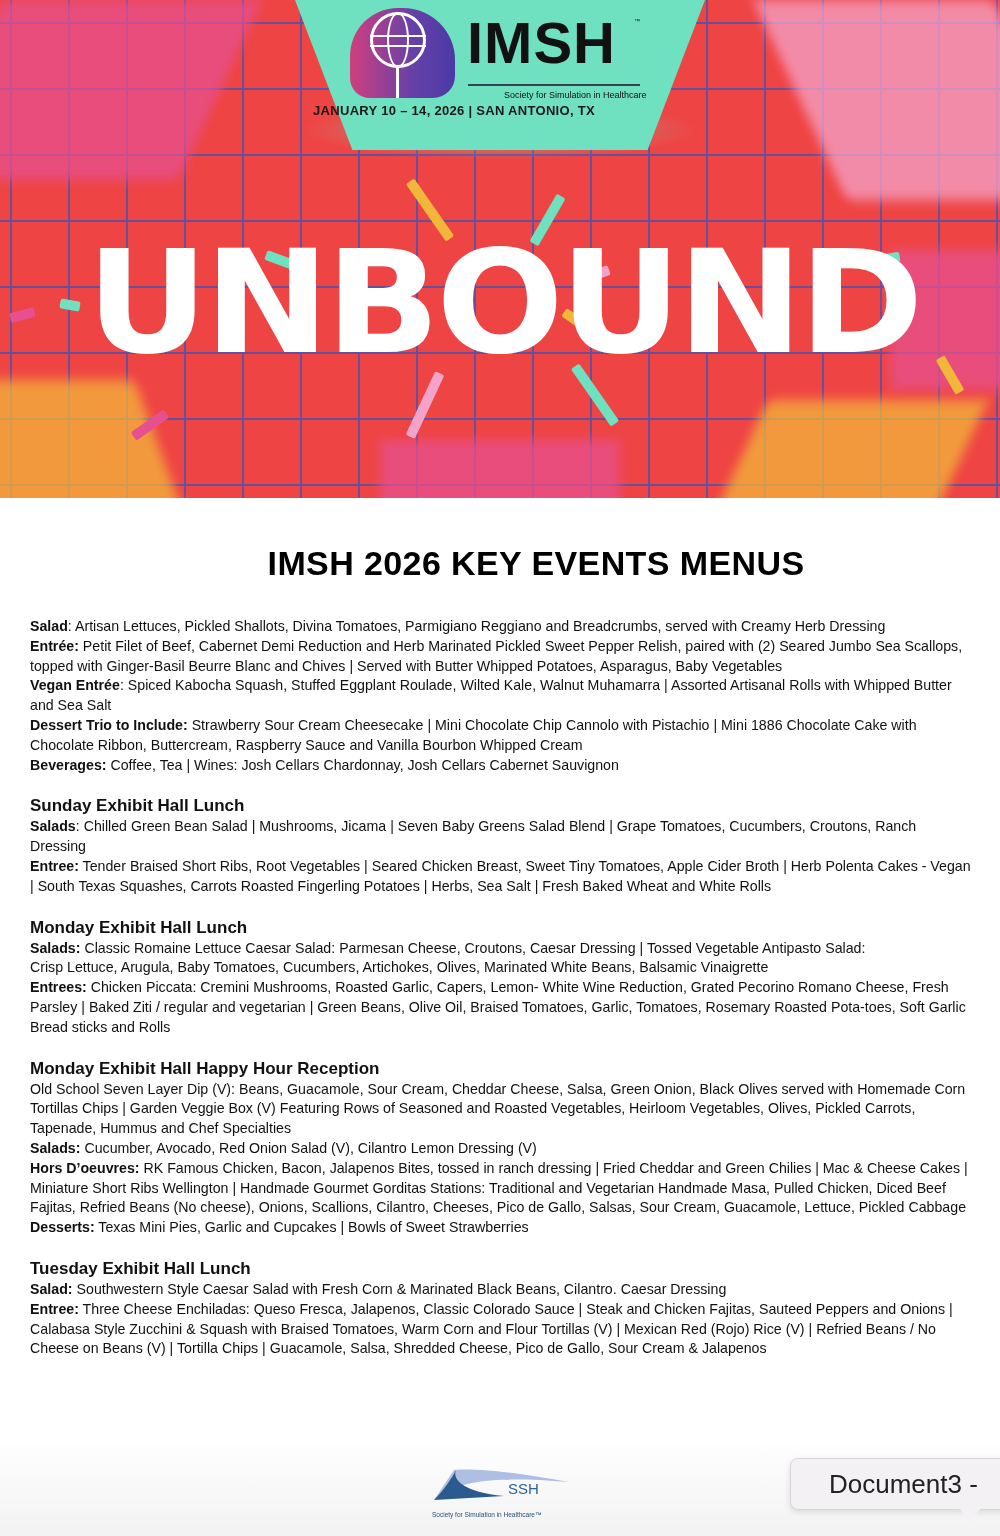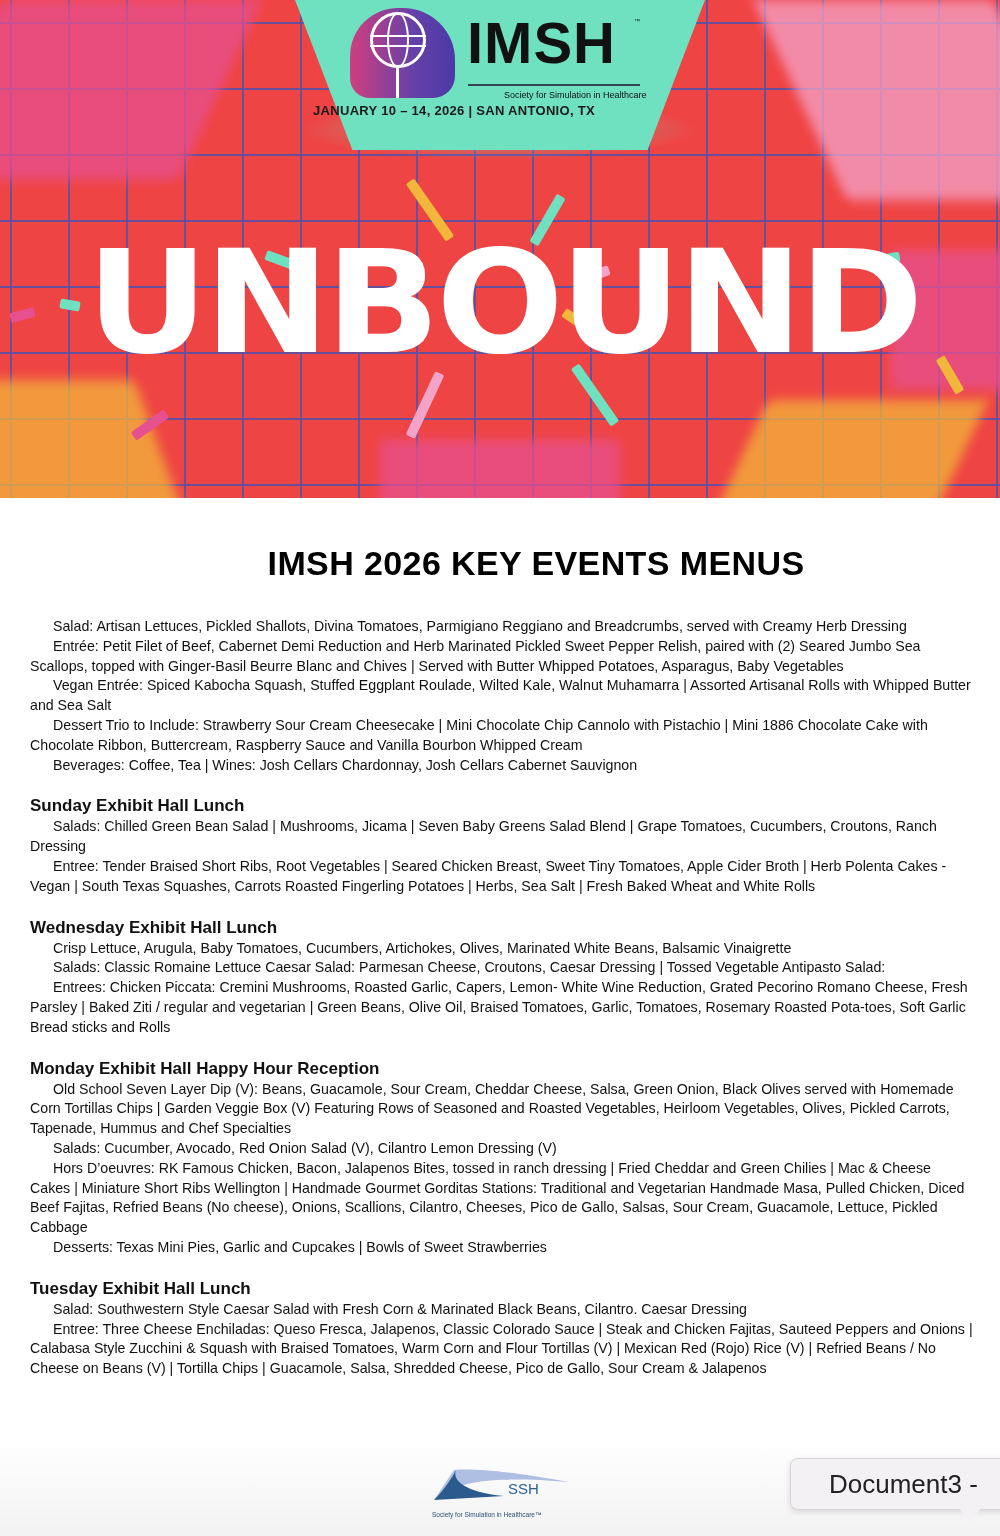--- a/index.html
+++ b/index.html
@@ -23,21 +23,21 @@
   .logo-rule { position:absolute; left:118px; top:76px; width:172px; height:2px; background:#345; }
   .logo-sub { position:absolute; left:118px; top:82px; font-size:9px; color:#111; white-space:nowrap;margin-left:36px; }
   .dates { position:absolute; left:0; width:908px; top:103px; text-align:center; font-weight:700; font-size:13px; color:#1a1a1a; letter-spacing:0.3px; }
   .unbound { position:absolute; left:58px; top:228px; width:890px; font-weight:900; font-family:"DejaVu Sans", sans-serif; font-size:150px; line-height:150px; color:#fff; letter-spacing:-4px; text-align:center; transform:scaleY(0.95); }
   .conf { position:absolute; height:10px; border-radius:2px; }
   .title { position:absolute; left:0; top:540px; width:1000px; text-align:center; font-weight:700; font-size:34px; line-height:46px; letter-spacing:0.4px;padding-left:36px; }
   .content { position:absolute; left:30px; top:617px; width:945px; font-family:"Liberation Sans", sans-serif; font-size:14.2px; line-height:19.8px; color:#111; }
   .section { margin:0 0 20px 0; }
   .section h2 { margin:0; font-size:17px; line-height:22px; font-weight:700; }
   .line { margin:0; }
-  .line b { font-weight:400;margin-left:23px; }
+  .line b { font-weight:700; }
   .footer-logo { position:absolute; left:426px; top:1462px; width:150px; height:66px; }
   .ssh-swoosh { position:absolute; left:8px; top:4px; width:135px; height:36px; }
   .ssh-text { position:absolute; left:82px; top:18px; font-size:15px; color:#2a6496; font-weight:400; }
   .ssh-sub { position:absolute; left:6px; top:49px; font-size:6.5px; color:#2a4f7a; white-space:nowrap; }
   .tooltip { position:absolute; left:790px; top:1458px; width:240px; height:50px; background:#f4f1f4; border:1px solid #d8d4d8; border-radius:8px; box-shadow:0 2px 6px rgba(0,0,0,0.12); }
   .tooltip span { position:absolute; left:38px; top:10px; font-size:26px; line-height:30px; color:#222; white-space:nowrap; }
   .tooltip-tail { position:absolute; left:958px; top:1507px; width:0; height:0; border-left:12px solid transparent; border-right:12px solid transparent; border-top:14px solid #f4f1f4; }
   .bottom-fade { position:absolute; left:0; top:1440px; width:1000px; height:96px; background:linear-gradient(#ffffff,#f2f2f2); }
 </style>
 </head>
@@ -92,23 +92,23 @@
     <p class="line"><b>Beverages:</b><span> </span><span>Coffee, Tea | Wines: Josh Cellars Chardonnay, Josh Cellars Cabernet Sauvignon</span></p>
   </div>
 
   <div class="section">
     <h2>Sunday Exhibit Hall Lunch</h2>
     <p class="line"><b>Salads</b><span>: </span><span>Chilled Green Bean Salad | Mushrooms, Jicama | Seven Baby Greens Salad Blend | Grape Tomatoes, Cucumbers, Croutons, Ranch Dressing</span></p>
     <p class="line"><b>Entree:</b><span> </span><span>Tender Braised Short Ribs, Root Vegetables | Seared Chicken Breast, Sweet Tiny Tomatoes, Apple Cider Broth | Herb Polenta Cakes - Vegan | South Texas Squashes, Carrots Roasted Fingerling Potatoes | Herbs, Sea Salt | Fresh Baked Wheat and White Rolls</span></p>
   </div>
 
   <div class="section">
-    <h2>Wednesday Exhibit Hall Lunch</h2>
+    <h2>Monday Exhibit Hall Lunch</h2>
+    <p class="line"><b>Salads:</b><span> </span><span>Classic Romaine Lettuce Caesar Salad: Parmesan Cheese, Croutons, Caesar Dressing | Tossed Vegetable Antipasto Salad:</span></p>
     <p class="line"><b></b><span></span><span>Crisp Lettuce, Arugula, Baby Tomatoes, Cucumbers, Artichokes, Olives, Marinated White Beans, Balsamic Vinaigrette</span></p>
-    <p class="line"><b>Salads:</b><span> </span><span>Classic Romaine Lettuce Caesar Salad: Parmesan Cheese, Croutons, Caesar Dressing | Tossed Vegetable Antipasto Salad:</span></p>
     <p class="line"><b>Entrees:</b><span> </span><span>Chicken Piccata: Cremini Mushrooms, Roasted Garlic, Capers, Lemon- White Wine Reduction, Grated Pecorino Romano Cheese, Fresh Parsley | Baked Ziti / regular and vegetarian | Green Beans, Olive Oil, Braised Tomatoes, Garlic, Tomatoes, Rosemary Roasted Pota-toes, Soft Garlic Bread sticks and Rolls</span></p>
   </div>
 
   <div class="section">
     <h2>Monday Exhibit Hall Happy Hour Reception</h2>
     <p class="line"><b></b><span></span><span>Old School Seven Layer Dip (V): Beans, Guacamole, Sour Cream, Cheddar Cheese, Salsa, Green Onion, Black Olives served with Homemade Corn Tortillas Chips | Garden Veggie Box (V) Featuring Rows of Seasoned and Roasted Vegetables, Heirloom Vegetables, Olives, Pickled Carrots, Tapenade, Hummus and Chef Specialties</span></p>
     <p class="line"><b>Salads:</b><span> </span><span>Cucumber, Avocado, Red Onion Salad (V), Cilantro Lemon Dressing (V)</span></p>
     <p class="line"><b>Hors D’oeuvres:</b><span> </span><span>RK Famous Chicken, Bacon, Jalapenos Bites, tossed in ranch dressing | Fried Cheddar and Green Chilies | Mac &amp; Cheese Cakes | Miniature Short Ribs Wellington | Handmade Gourmet Gorditas Stations: Traditional and Vegetarian Handmade Masa, Pulled Chicken, Diced Beef Fajitas, Refried Beans (No cheese), Onions, Scallions, Cilantro, Cheeses, Pico de Gallo, Salsas, Sour Cream, Guacamole, Lettuce, Pickled Cabbage</span></p>
     <p class="line"><b>Desserts:</b><span> </span><span>Texas Mini Pies, Garlic and Cupcakes | Bowls of Sweet Strawberries</span></p>
   </div>

